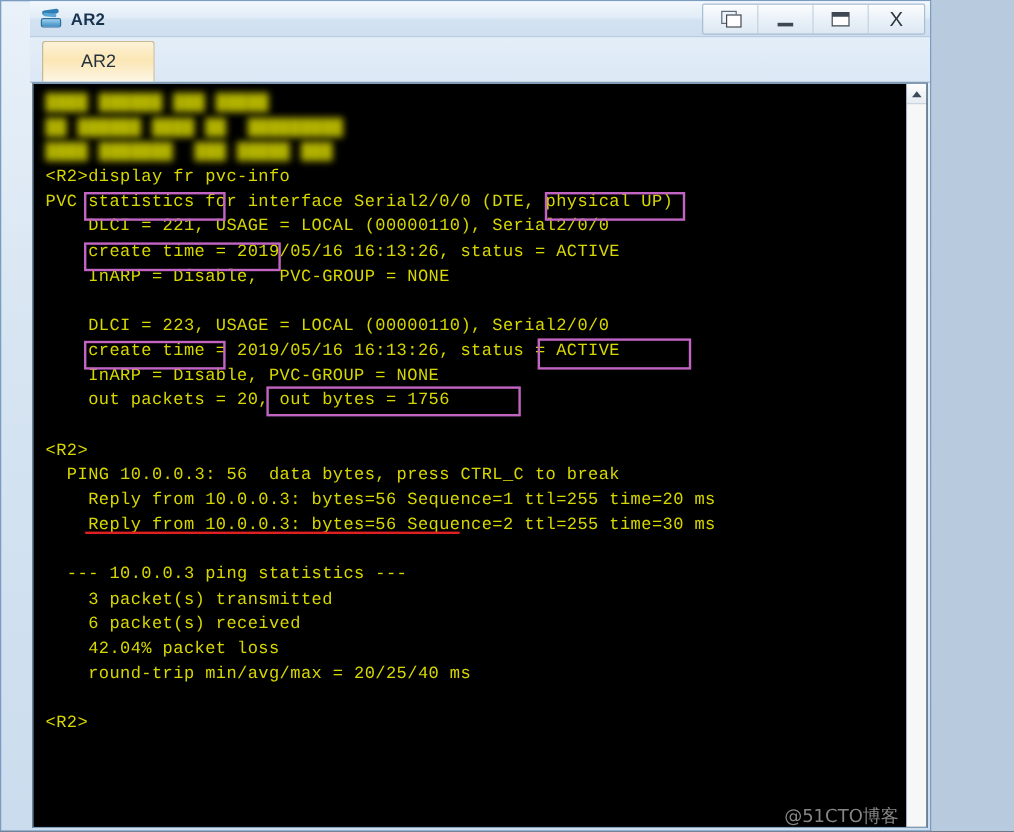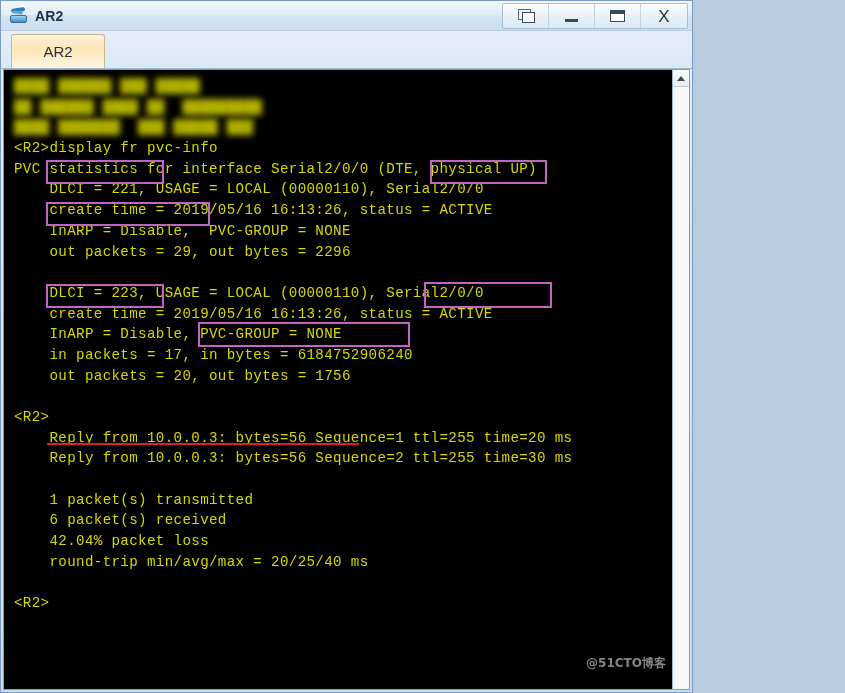--- a/index.html
+++ b/index.html
@@ -7,26 +7,27 @@
   body {
     width: 845px;
     height: 693px;
     overflow: hidden;
     font-family: "Liberation Sans", sans-serif;
     background: #b7cade;
   }
 
   #app-window {
     position: relative;
-    width: 693px;
+    width: 776px;
     height: 693px;
     background: linear-gradient(to bottom, #e9f1f9 0%, #d7e5f2 40%, #cbdcee 100%);
     border: 1px solid #7a9cc0;
     display: flex;
     flex-direction: column;
+    padding-left: 24px;
   }
 
   
   #title-bar {
     position: relative;
     height: 30px;
     flex: 0 0 30px;
     display: flex;
     align-items: center;
     background: linear-gradient(to bottom, #f2f7fc 0%, #e2edf7 45%, #d2e2f1 55%, #cfdff0 100%);
@@ -229,27 +230,26 @@
   }
   .sb-track {
     flex: 1 1 auto;
     background: #f7f7f7;
   }
 
   
   #watermark {
     position: absolute;
     right: 26px;
-    bottom: 20px;
-    font-size: 12px;
+    bottom: 2px;
+    font-size: 15px;
     color: #8d8d8d;
     font-family: "DejaVu Sans", sans-serif;
     opacity: 0.95;
     pointer-events: none;
-    font-weight: bold;
   }
 </style>
 </head>
 <body>
 
 <div id="app-window">
 
   <div id="title-bar">
     <span class="app-icon">
       <span class="arrow-a"></span>
@@ -288,33 +288,33 @@
           <div class="term-line blurred">████ ██████ ███ █████</div>
           <div class="term-line blurred">██ ██████ ████ ██  █████████</div>
           <div class="term-line blurred">████ ███████  ███ █████ ███</div>
         </div>
       <div id="term-body">
           <div class="term-line">&lt;R2&gt;display fr pvc-info</div>
           <div class="term-line">PVC statistics for interface Serial2/0/0 (DTE, physical UP)</div>
           <div class="term-line">    DLCI = 221, USAGE = LOCAL (00000110), Serial2/0/0</div>
           <div class="term-line">    create time = 2019/05/16 16:13:26, status = ACTIVE</div>
           <div class="term-line">    InARP = Disable,  PVC-GROUP = NONE</div>
-          <div class="term-line">    out packets = 29, out bytes = 2296</div>
           <div class="term-line"> </div>
           <div class="term-line">    DLCI = 223, USAGE = LOCAL (00000110), Serial2/0/0</div>
           <div class="term-line">    create time = 2019/05/16 16:13:26, status = ACTIVE</div>
           <div class="term-line">    InARP = Disable, PVC-GROUP = NONE</div>
-          <div class="term-line">    in packets = 17, in bytes = 6184752906240</div>
           <div class="term-line">    out packets = 20, out bytes = 1756</div>
           <div class="term-line"> </div>
           <div class="term-line">&lt;R2&gt;</div>
+          <div class="term-line">  PING 10.0.0.3: 56  data bytes, press CTRL_C to break</div>
           <div class="term-line">    Reply from 10.0.0.3: bytes=56 Sequence=1 ttl=255 time=20 ms</div>
           <div class="term-line">    Reply from 10.0.0.3: bytes=56 Sequence=2 ttl=255 time=30 ms</div>
           <div class="term-line"> </div>
-          <div class="term-line">    1 packet(s) transmitted</div>
+          <div class="term-line">  --- 10.0.0.3 ping statistics ---</div>
+          <div class="term-line">    3 packet(s) transmitted</div>
           <div class="term-line">    6 packet(s) received</div>
           <div class="term-line">    42.04% packet loss</div>
           <div class="term-line">    round-trip min/avg/max = 20/25/40 ms</div>
           <div class="term-line"> </div>
           <div class="term-line">&lt;R2&gt;</div>
         </div>
       <div id="annotation-layer">
           <div class="hl-box" style="left: 42px; top: 90px; width: 118px; height: 24px; border-color: rgb(194, 100, 194);"></div>
           <div class="hl-box" style="left: 426px; top: 90px; width: 117px; height: 24px; border-color: rgb(194, 100, 194);"></div>
           <div class="hl-box" style="left: 42px; top: 132px; width: 164px; height: 24px; border-color: rgb(194, 100, 194);"></div>

